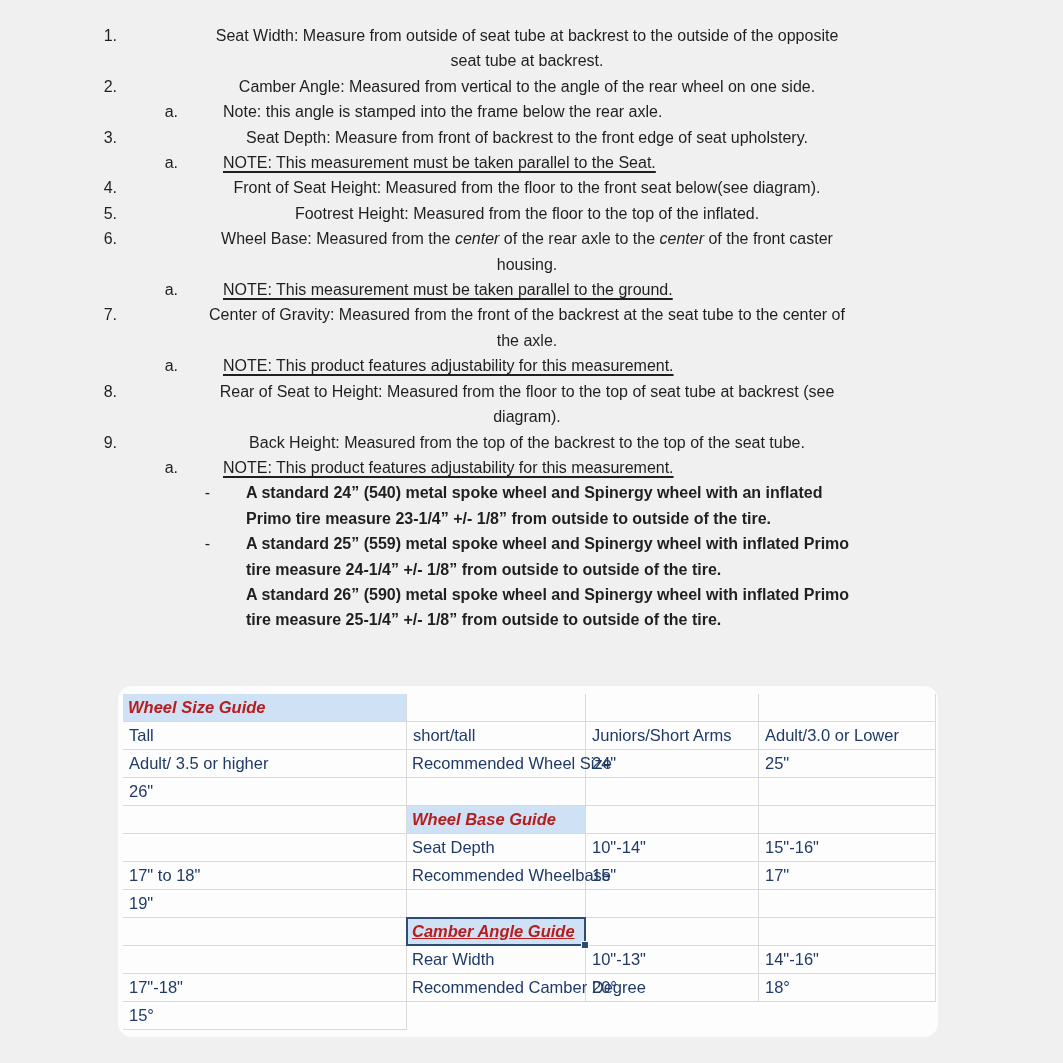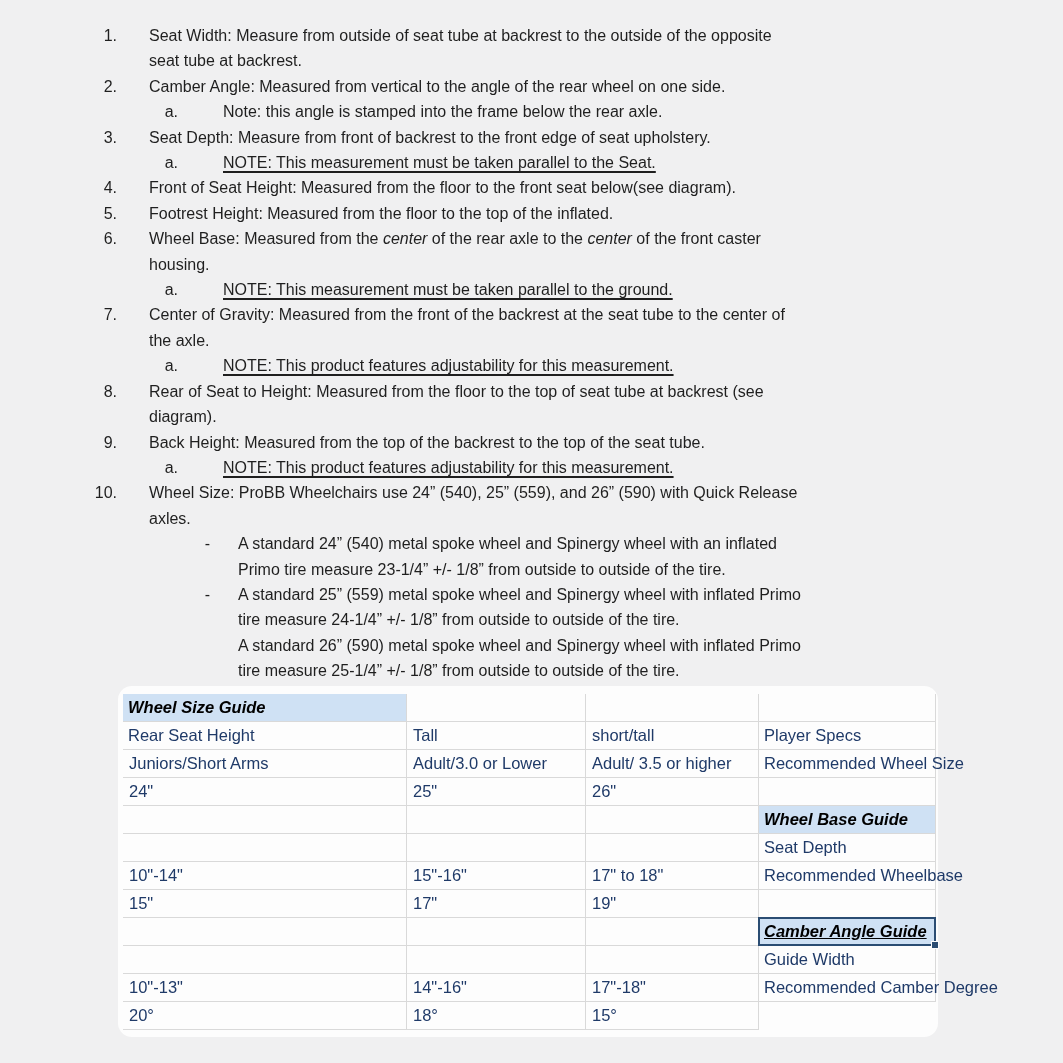--- a/index.html
+++ b/index.html
@@ -7,26 +7,26 @@
     width:1063px;height:1063px;
     background:#f0f0f1;
     font-family:"Liberation Sans",sans-serif;
     overflow:hidden;
     position:relative;
   }
   
   .doc{position:absolute;left:0;top:23px;width:1063px;}
   .row{display:flex;font-size:16px;line-height:25.4px;color:#1f1f1f;}
   .num{flex:0 0 117px;text-align:right;white-space:pre;}
-  .txt{margin-left:32px;width:812px;white-space:pre-line;}
+  .txt{margin-left:4px;width:812px;white-space:pre-line;text-align:center;}
   .sublabel{flex:0 0 178px;text-align:right;}
   .subtxt{margin-left:45px;white-space:pre-line;}
   .note{font-weight:normal;text-decoration:underline;text-decoration-thickness:1.5px;text-underline-offset:3px;}
   .dash{flex:0 0 210px;text-align:right;}
-  .btxt{margin-left:28px;width:730px;white-space:pre-line;}
+  .btxt{margin-left:36px;width:730px;white-space:pre-line;font-weight:bold;}
   .it{font-style:italic;}
   
   .panel{
     position:absolute;left:118px;top:686px;width:820px;height:351px;
     background:#fdfdfd;border-radius:14px;
   }
   .sheet{
     position:absolute;left:123px;top:694px;
     display:grid;
     grid-template-columns:284px 179px 173px 177px;
@@ -35,21 +35,21 @@
   }
   .cell{
     border-right:1px solid #d9d9d9;
     border-bottom:1px solid #d9d9d9;
     padding:0 6px;
     display:flex;align-items:center;
     white-space:nowrap;
     box-sizing:border-box;
   }
   .c0{padding-left:5px;}
-  .blue{background:#cfe1f4;font-weight:bold;font-style:italic;color:#000000;}
+  .blue{background:#cfe1f4;font-weight:bold;font-style:italic;color:#b91c1c;}
   .sel{position:relative;text-decoration:underline;}
   .sel-border{
     position:absolute;inset:-1px;
     border:2px solid #2b4d73;
     pointer-events:none;
   }
   .fill-handle{
     position:absolute;right:-4px;bottom:-4px;
     width:6px;height:6px;
     background:#2b4d73;border:1px solid #fdfdfd;
@@ -123,25 +123,20 @@
   <div class="row">
     <span class="num">9.</span>
     <span class="txt">Back Height: Measured from the top of the backrest to the top of the seat tube.</span>
   </div>
   <div class="row">
     <span class="sublabel">a.</span>
     <span class="subtxt note">NOTE: This product features adjustability for this measurement.</span>
   </div>
 
   <div class="row">
-    <span class="num">10.</span>
-    <span class="txt">Wheel Size: ProBB Wheelchairs use 24” (540), 25” (559), and 26” (590) with Quick Release
-axles.</span>
-  </div>
-  <div class="row">
     <span class="dash">-</span>
     <span class="btxt">A standard 24” (540) metal spoke wheel and Spinergy wheel with an inflated
 Primo tire measure 23-1/4” +/- 1/8” from outside to outside of the tire.</span>
   </div>
   <div class="row">
     <span class="dash">-</span>
     <span class="btxt">A standard 25” (559) metal spoke wheel and Spinergy wheel with inflated Primo
 tire measure 24-1/4” +/- 1/8” from outside to outside of the tire.</span>
   </div>
   <div class="row">
@@ -154,25 +149,23 @@
 
 <div class="panel"></div>
 
 <div class="sheet">
 
   <div class="cell c0 blue">Wheel Size Guide</div>
   <div class="cell"></div>
   <div class="cell"></div>
   <div class="cell"></div>
 
-  <div class="cell c0">Rear Seat Height</div>
   <div class="cell">Tall</div>
   <div class="cell">short/tall</div>
 
-  <div class="cell c0">Player Specs</div>
   <div class="cell">Juniors/Short Arms</div>
   <div class="cell">Adult/3.0 or Lower</div>
   <div class="cell">Adult/ 3.5 or higher</div>
 
   <div class="cell c0">Recommended Wheel Size</div>
   <div class="cell">24"</div>
   <div class="cell">25"</div>
   <div class="cell">26"</div>
 
   <div class="cell c0"></div>
@@ -201,21 +194,21 @@
   <div class="cell"></div>
 
   <div class="cell c0 blue sel">Camber Angle Guide
     <span class="sel-border"></span>
     <span class="fill-handle"></span>
   </div>
   <div class="cell"></div>
   <div class="cell"></div>
   <div class="cell"></div>
 
-  <div class="cell c0">Guide Width</div>
+  <div class="cell c0">Rear Width</div>
   <div class="cell">10"-13"</div>
   <div class="cell">14"-16"</div>
   <div class="cell">17"-18"</div>
 
   <div class="cell c0">Recommended Camber Degree</div>
   <div class="cell">20°</div>
   <div class="cell">18°</div>
   <div class="cell">15°</div>
 </div>
 

